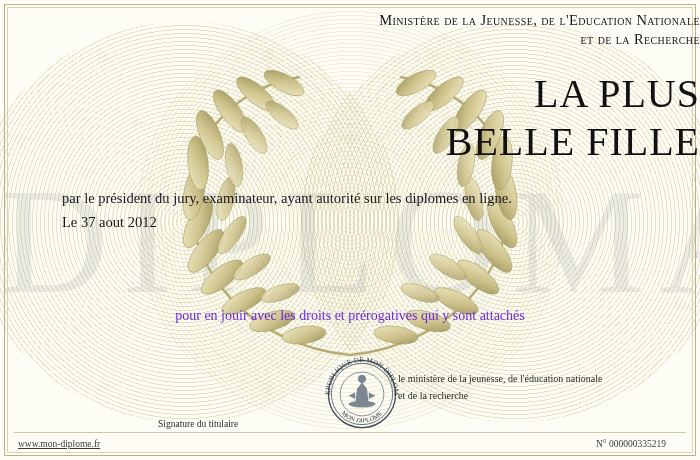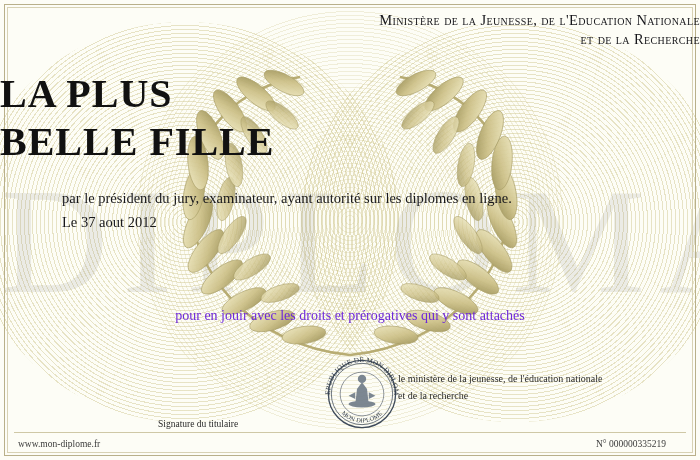--- a/index.html
+++ b/index.html
@@ -110,26 +110,25 @@
   }
   .ministry .l1 { display: block; }
   .ministry .l2 { display: block; }
 
   
   .title {
     position: absolute;
     top: 72px;
     left: 0;
     right: 0;
-    text-align: left;
+    text-align: right;
     font-size: 40px;
     line-height: 44px;
     letter-spacing: 1px;
     color: #111;
-    font-weight: bold;
   }
   .title .t1 { display: block; }
   .title .t2 { display: block; margin-top: 4px; }
 
   
   .body-text {
     position: absolute;
     top: 186px;
     left: 62px;
     right: 62px;
@@ -178,20 +177,21 @@
   }
 
   
   .footer-left {
     position: absolute;
     left: 18px;
     bottom: 11px;
     font-size: 9.5px;
     color: #3a3a3a;
     font-family: "Liberation Serif", serif;
+    text-decoration: underline;
   }
   .footer-right {
     position: absolute;
     right: 34px;
     bottom: 11px;
     font-size: 9.5px;
     color: #3a3a3a;
   }
   .footer-rule {
     position: absolute;

